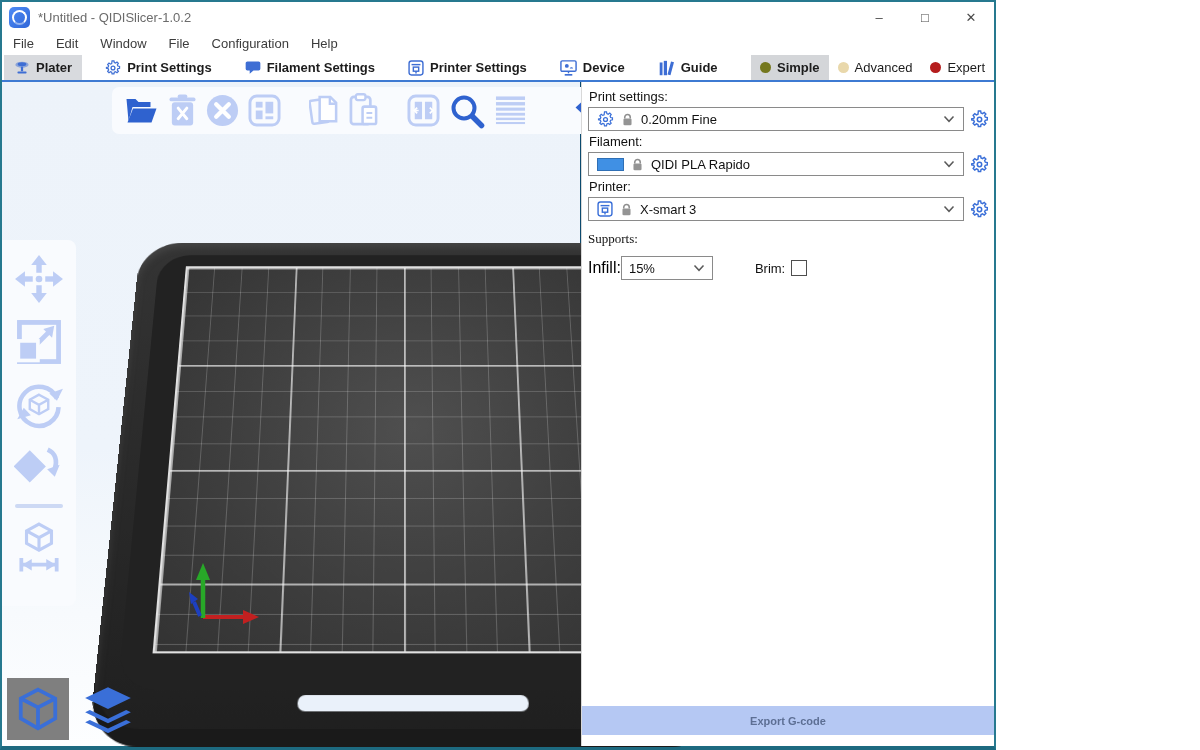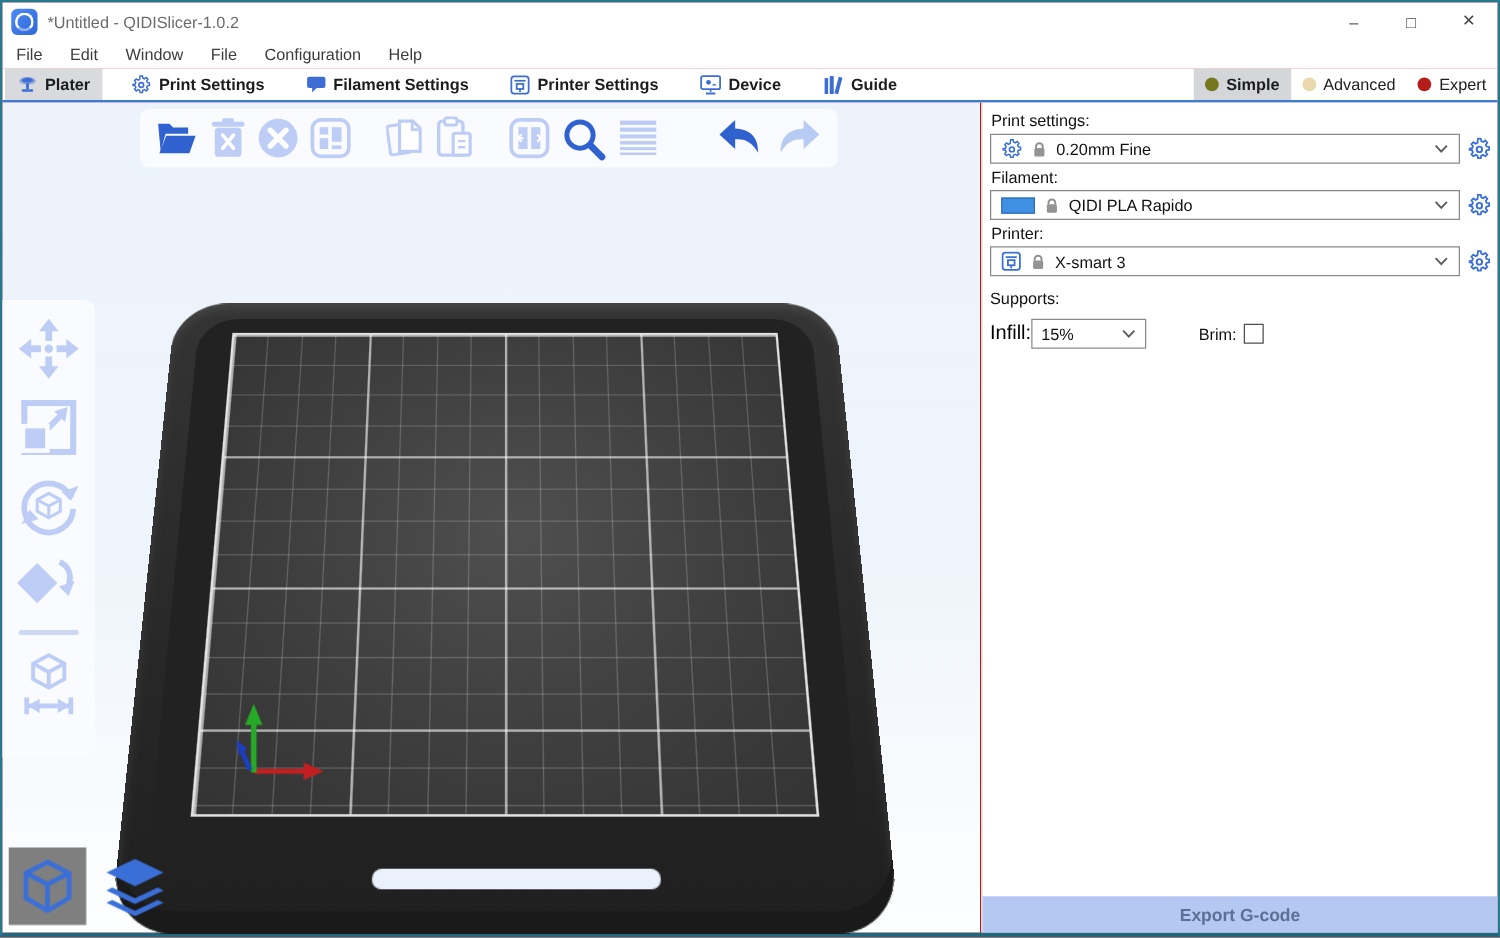--- a/index.html
+++ b/index.html
@@ -1,18 +1,18 @@
 <!DOCTYPE html>
 <html><head>
 <meta charset="utf-8">
 <style>
   html,body{margin:0;padding:0;width:1200px;height:750px;overflow:hidden;
     font-family:"Liberation Sans","DejaVu Sans",sans-serif;-webkit-font-smoothing:antialiased;}
-  .app{position:relative;width:1200px;height:750px;box-sizing:border-box;
-    border:2px solid #26798f;border-bottom:4px solid #1d6a80;background:#b91c1c;}
+  .app{position:relative;width:996px;height:750px;box-sizing:border-box;
+    border:2px solid #26798f;border-bottom:4px solid #1d6a80;background:#0c4a6e;}
 
   
   .titlebar{height:30px;display:flex;align-items:center;padding-left:7px;background:#fff;}
   .app-icon{width:21px;height:21px;border-radius:5px;background:linear-gradient(135deg,#4e8bf5,#2f66d8);
     display:flex;align-items:center;justify-content:center;margin-right:8px;}
   .app-icon i{display:block;width:11px;height:11px;border:2.2px solid #fff;border-radius:50%;
     border-bottom-color:rgba(255,255,255,.45);}
   .title-text{font-size:13px;color:#6b6b6b;}
   .win-controls{margin-left:auto;display:flex;height:100%;}
   .win-btn{width:46px;display:flex;align-items:center;justify-content:center;
@@ -75,33 +75,33 @@
   .axes{position:absolute;left:183px;top:472px;}
 
   
   .sb-label{font-size:13px;color:#111;margin:2px 0 3px 1px;}
   .combo-row{display:flex;align-items:center;margin-bottom:3px;}
   .combo{flex:1;height:22px;border:1px solid #8a8a8a;background:#fff;display:flex;
     align-items:center;gap:8px;padding:0 8px;font-size:13px;color:#111;}
   .combo .chev{margin-left:auto;}
   .gear-btn{background:none;border:none;padding:0;margin-left:6px;width:19px;height:19px;}
   .swatch{width:27px;height:13px;border:1px solid #2f6fb5;box-sizing:border-box;}
-  .row2{display:flex;align-items:center;margin-top:10px;}
+  .row2{display:flex;align-items:center;margin-top:10px;font-family:Liberation Serif, serif;}
   .row2 .sb-inline{font-size:13px;color:#111;margin-right:7px;}
   .combo-wide{height:23px;border:1px solid #8a8a8a;background:#fff;display:flex;flex:1;
     align-items:center;padding:0 10px;font-size:13px;color:#111;margin-right:22px;}
   .combo-wide .chev{margin-left:auto;}
   .row3{display:flex;align-items:center;margin-top:9px;}
   .combo-small{width:76px;height:22px;border:1px solid #8a8a8a;background:#fff;display:flex;
     align-items:center;padding:0 7px;font-size:13px;color:#111;}
   .combo-small .chev{margin-left:auto;}
   .brim-label{font-size:13px;color:#111;margin-left:42px;margin-right:6px;}
   .checkbox{width:14px;height:14px;border:1px solid #4e4e4e;background:#fff;display:inline-block;}
-  .export-btn{position:absolute;left:0;right:0;bottom:0;height:29px;background:#b5c8f3;
-    display:flex;align-items:center;justify-content:center;font-size:14px;font-weight:bold;
+  .export-btn{position:absolute;left:0;right:0;bottom:11px;height:29px;background:#b5c8f3;
+    display:flex;align-items:center;justify-content:center;font-size:11px;font-weight:bold;
     color:#5d6f94;border:none;}
 </style>
 </head>
 <body>
 
 <div class="app">
 
   <div class="titlebar">
     <span class="app-icon">
         <i></i>

